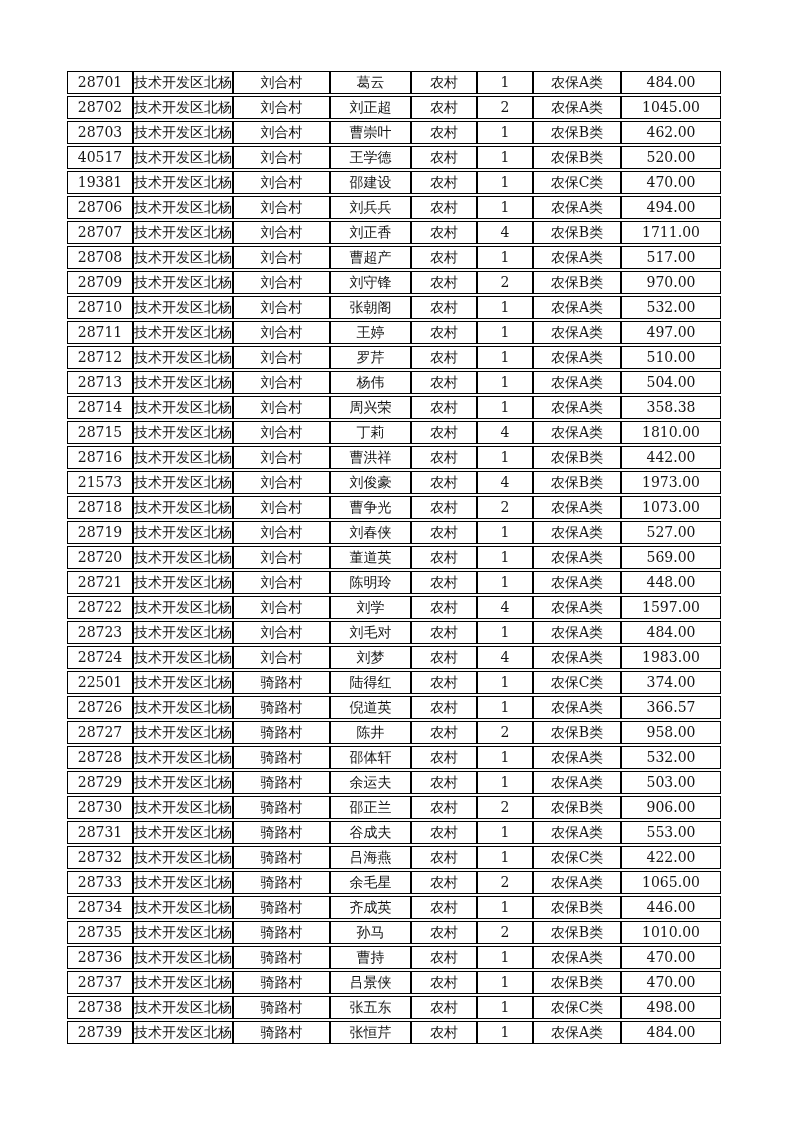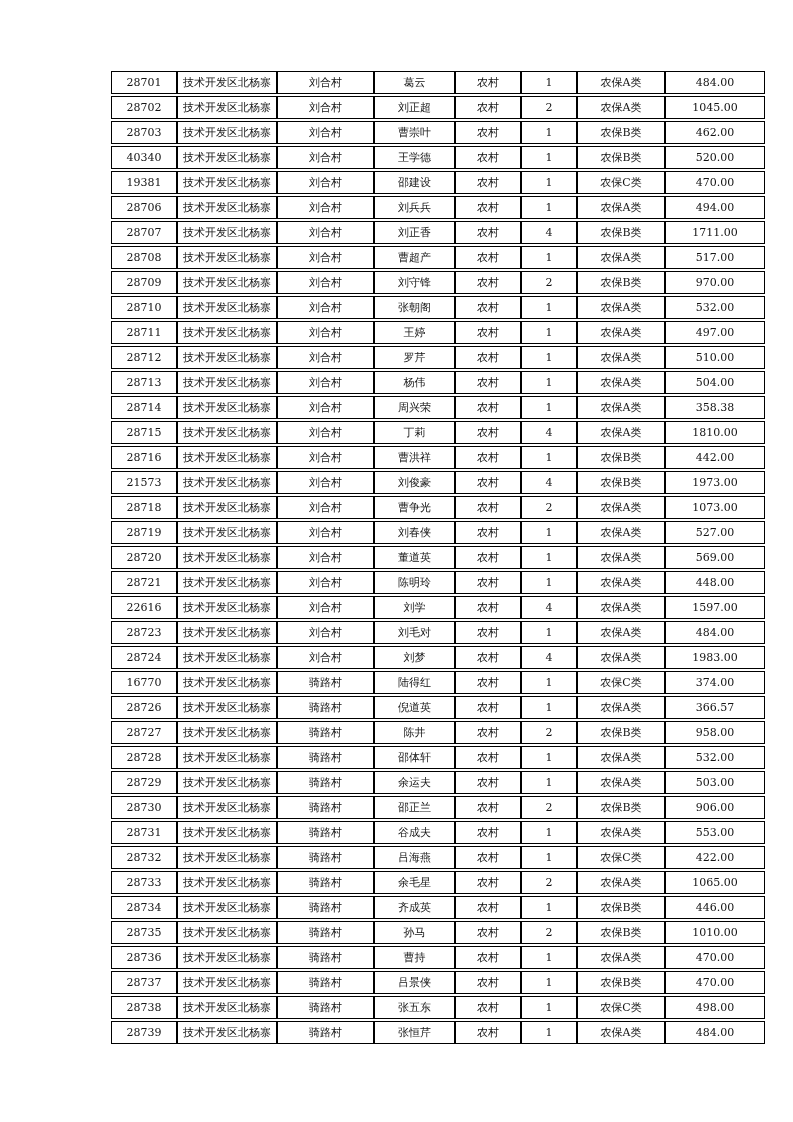--- a/index.html
+++ b/index.html
@@ -16,23 +16,22 @@
     font-family: "DejaVu Serif", "Liberation Serif", serif;
   }
   table.data-table {
     position: absolute;
     left: 67px;
     top: 69px;
     width: 654px;
     border-collapse: separate;
     border-spacing: 0 2px;
     table-layout: fixed;
-    font-size: 11px;
+    font-size: 14px;
     color: #141414;
-    margin-left: 44px;
   }
   table.data-table td {
     border: 1px solid #000000;
     box-sizing: border-box;
     height: 23px;
     line-height: 21px;
     padding: 0;
     text-align: center;
     vertical-align: middle;
     overflow: hidden;
@@ -87,21 +86,21 @@
     <td class="c-id">28703</td>
     <td class="c-district"><span class="clip-text">技术开发区北杨寨</span></td>
     <td class="c-village">刘合村</td>
     <td class="c-name">曹崇叶</td>
     <td class="c-type">农村</td>
     <td class="c-count">1</td>
     <td class="c-category">农保B类</td>
     <td class="c-amount">462.00</td>
   </tr>
         <tr>
-    <td class="c-id">40340</td>
+    <td class="c-id">40517</td>
     <td class="c-district"><span class="clip-text">技术开发区北杨寨</span></td>
     <td class="c-village">刘合村</td>
     <td class="c-name">王学德</td>
     <td class="c-type">农村</td>
     <td class="c-count">1</td>
     <td class="c-category">农保B类</td>
     <td class="c-amount">520.00</td>
   </tr>
         <tr>
     <td class="c-id">19381</td>
@@ -267,21 +266,21 @@
     <td class="c-id">28721</td>
     <td class="c-district"><span class="clip-text">技术开发区北杨寨</span></td>
     <td class="c-village">刘合村</td>
     <td class="c-name">陈明玲</td>
     <td class="c-type">农村</td>
     <td class="c-count">1</td>
     <td class="c-category">农保A类</td>
     <td class="c-amount">448.00</td>
   </tr>
         <tr>
-    <td class="c-id">22616</td>
+    <td class="c-id">28722</td>
     <td class="c-district"><span class="clip-text">技术开发区北杨寨</span></td>
     <td class="c-village">刘合村</td>
     <td class="c-name">刘学</td>
     <td class="c-type">农村</td>
     <td class="c-count">4</td>
     <td class="c-category">农保A类</td>
     <td class="c-amount">1597.00</td>
   </tr>
         <tr>
     <td class="c-id">28723</td>
@@ -297,21 +296,21 @@
     <td class="c-id">28724</td>
     <td class="c-district"><span class="clip-text">技术开发区北杨寨</span></td>
     <td class="c-village">刘合村</td>
     <td class="c-name">刘梦</td>
     <td class="c-type">农村</td>
     <td class="c-count">4</td>
     <td class="c-category">农保A类</td>
     <td class="c-amount">1983.00</td>
   </tr>
         <tr>
-    <td class="c-id">16770</td>
+    <td class="c-id">22501</td>
     <td class="c-district"><span class="clip-text">技术开发区北杨寨</span></td>
     <td class="c-village">骑路村</td>
     <td class="c-name">陆得红</td>
     <td class="c-type">农村</td>
     <td class="c-count">1</td>
     <td class="c-category">农保C类</td>
     <td class="c-amount">374.00</td>
   </tr>
         <tr>
     <td class="c-id">28726</td>

